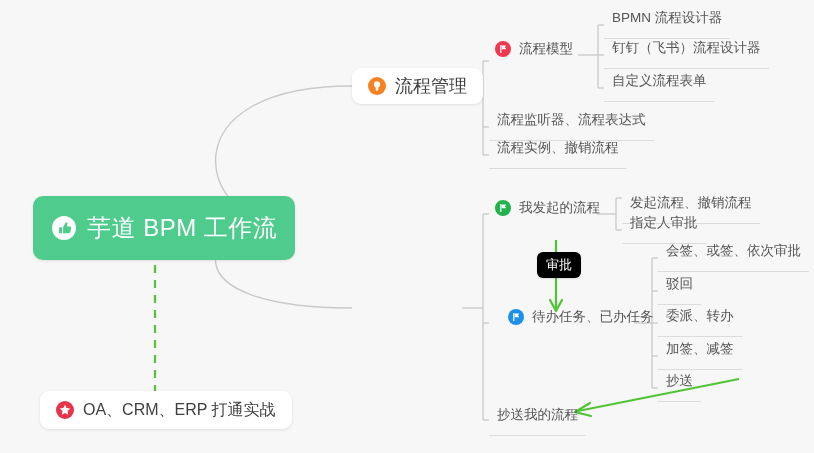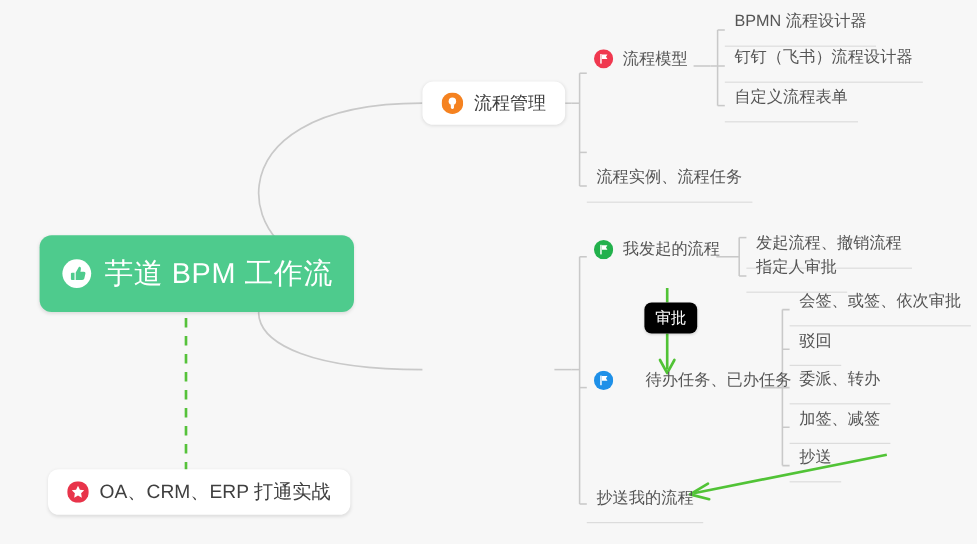--- a/index.html
+++ b/index.html
@@ -56,21 +56,21 @@
   
   .card-node {
     background: #ffffff;
     border-radius: 9px;
     padding: 0 16px;
     height: 36px;
     box-shadow: 0 1px 3px rgba(0,0,0,0.10);
   }
   .card-label {
     color: #3f3f3f;
-    font-size: 15px;
+    font-size: 18px;
     margin-left: 9px;
   }
   .bottom-node { height: 38px; }
   .bottom-node .card-label { font-size: 16px; }
 
   
   .leaf {
     position: absolute;
     box-sizing: border-box;
     display: flex;
@@ -213,22 +213,25 @@
   <div class="leaf" style="left:604px; top:11px;">
     <span class="leaf-label">BPMN 流程设计器</span>
   </div>
   <div class="leaf" style="left:604px; top:41px;">
     <span class="leaf-label">钉钉（飞书）流程设计器</span>
   </div>
   <div class="leaf" style="left:604px; top:74px;">
     <span class="leaf-label">自定义流程表单</span>
   </div>
 
+  <div class="leaf" style="left:489px; top:113px;">
+    <span class="leaf-label">流程监听器、流程表达式</span>
+  </div>
   <div class="leaf" style="left:489px; top:141px;">
-    <span class="leaf-label">流程实例、流程任务</span>
+    <span class="leaf-label">流程实例、撤销流程</span>
   </div>
 
 
   <div class="leaf with-icon no-rule" style="left:489px; top:200px;">
     <span class="ic">
       <svg width="16" height="16" viewBox="0 0 16 16">
         <circle cx="8" cy="8" r="8" fill="#22b14c"></circle>
         <rect x="5.2" y="4" width="1.2" height="8" fill="#ffffff"></rect>
         <path d="M6.6 4.4h4.6l-1.2 1.9 1.2 1.9H6.6z" fill="#ffffff"></path>
       </svg>
@@ -239,21 +242,21 @@
     <span class="leaf-label">发起流程、撤销流程</span>
   </div>
   <div class="leaf" style="left:622px; top:216px;">
     <span class="leaf-label">指定人审批</span>
   </div>
 
   <div class="chip" style="left:537px; top:252px;">
     <span>审批</span>
   </div>
 
-  <div class="leaf with-icon no-rule" style="left:489px; top:309px;gap:19px;">
+  <div class="leaf with-icon no-rule" style="left:502px; top:309px;">
     <span class="ic">
       <svg width="16" height="16" viewBox="0 0 16 16">
         <circle cx="8" cy="8" r="8" fill="#1e90e8"></circle>
         <rect x="5.2" y="4" width="1.2" height="8" fill="#ffffff"></rect>
         <path d="M6.6 4.4h4.6l-1.2 1.9 1.2 1.9H6.6z" fill="#ffffff"></path>
       </svg>
     </span>
     <span class="leaf-label">待办任务、已办任务</span>
   </div>
 

